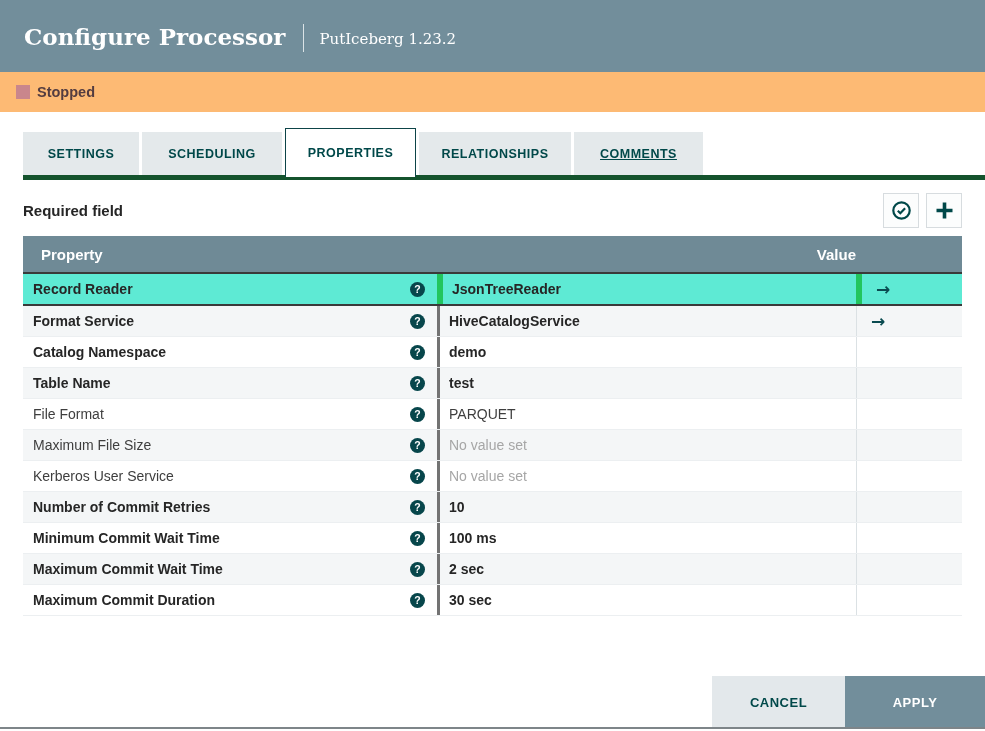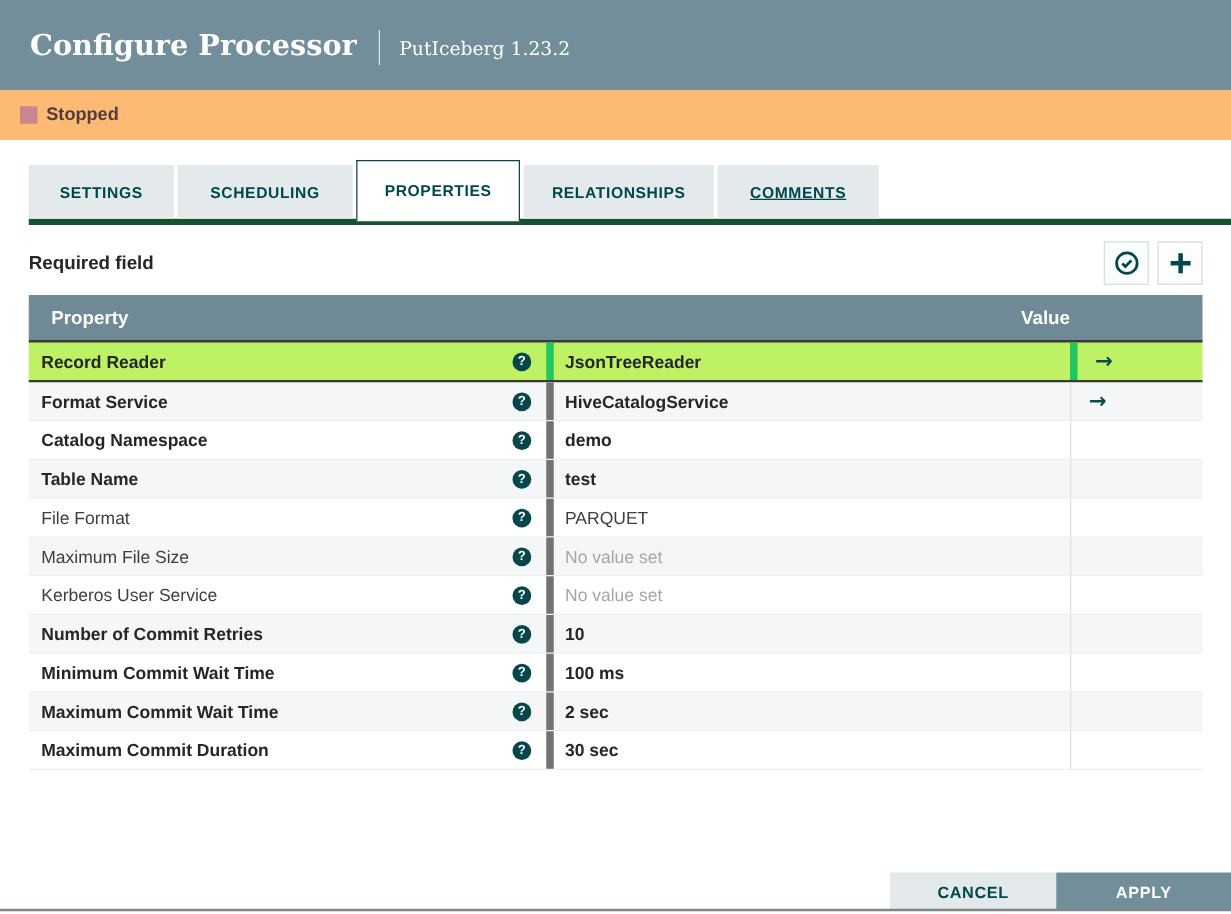--- a/index.html
+++ b/index.html
@@ -32,36 +32,36 @@
   .tool-buttons { display:flex; gap:7px; }
   .tool-btn { width:36px; height:35px; background:#fcfdfd; border:1px solid #d7dcdf; display:flex; align-items:center; justify-content:center; cursor:pointer; }
 
   
   .prop-table { margin:0 23px; width:939px; }
   .thead { display:grid; grid-template-columns:414px 419px 106px; height:36px; background:#6f8a96; align-items:center; }
   .thead .th { color:#fff; font-size:15px; font-weight:bold; padding-left:18px; }
   .thead .th.value { padding-left:9px;text-align:right; }
   .row { display:grid; grid-template-columns:414px 419px 106px; height:31px; align-items:stretch; border-bottom:1px solid #eceff1; background:#fff; }
   .row:nth-child(even) { background:#f4f6f7; }
-  .row.selected { background:#bef264; border-top:2px solid #3a3a3a; border-bottom:2px solid #3a3a3a; height:34px; }
+  .row.selected { background:#5eead4; border-top:2px solid #3a3a3a; border-bottom:2px solid #3a3a3a; height:34px; }
   .cell { display:flex; align-items:center; font-size:14px; color:#3e3e3e; }
   .cell.prop { justify-content:space-between; padding:0 12px 0 10px; }
-  .cell.val { border-left:6px solid #737373; padding-left:9px; }
+  .cell.val { border-left:3px solid #737373; padding-left:9px; }
   .cell.goto { border-left:1px solid #dbe1e4; padding-left:14px; }
   .row.selected .cell.val, .row.selected .cell.goto { border-left:6px solid #22c55e; }
   .row.required .prop-text, .row.required .val-text { font-weight:bold; color:#262626; }
   .row .val-text.unset { color:#a6a6a6; }
   .help-icon { width:15px; height:15px; border-radius:50%; background:#07464b; color:#fff; font-size:10.5px; font-weight:bold;
                display:flex; align-items:center; justify-content:center; flex:0 0 auto; cursor:pointer; }
   .goto-arrow { font-family:"DejaVu Sans",sans-serif; font-size:17px; font-weight:bold; color:#0a4b50; cursor:pointer; display:none; line-height:1; }
   .row.has-goto .goto-arrow { display:block; }
 
   
   .footer { position:absolute; right:0; bottom:3px; display:flex; }
-  .btn { height:30px; display:flex; align-items:center; justify-content:center; font-size:13px; font-weight:bold; letter-spacing:.5px; cursor:pointer;margin-top:41px; }
+  .btn { height:52px; display:flex; align-items:center; justify-content:center; font-size:13px; font-weight:bold; letter-spacing:.5px; cursor:pointer;margin-top:41px; }
   .btn.cancel { width:133px; background:#e3e8eb; color:#004849; }
   .btn.apply { width:140px; background:#728e9b; color:#fff; }
   .bottom-line { position:absolute; left:0; right:0; bottom:2px; height:2px; background:#7e8589; }
 </style>
 </head>
 <body>
 
 <div class="dialog">
 
   <div class="header">

